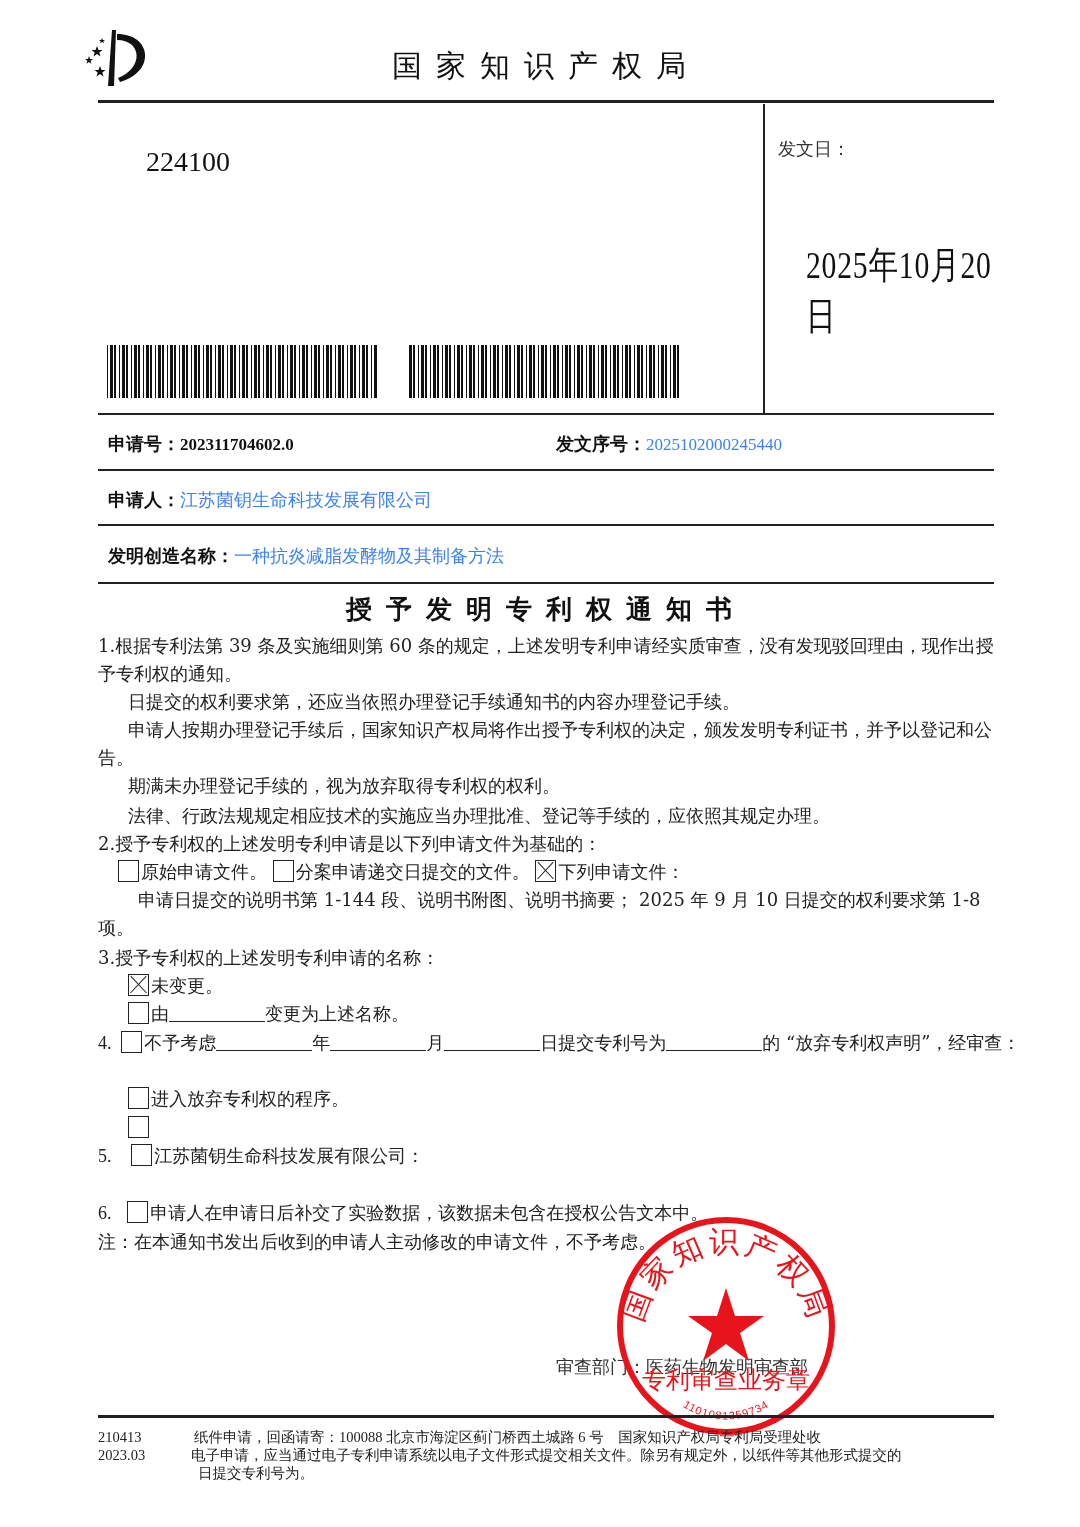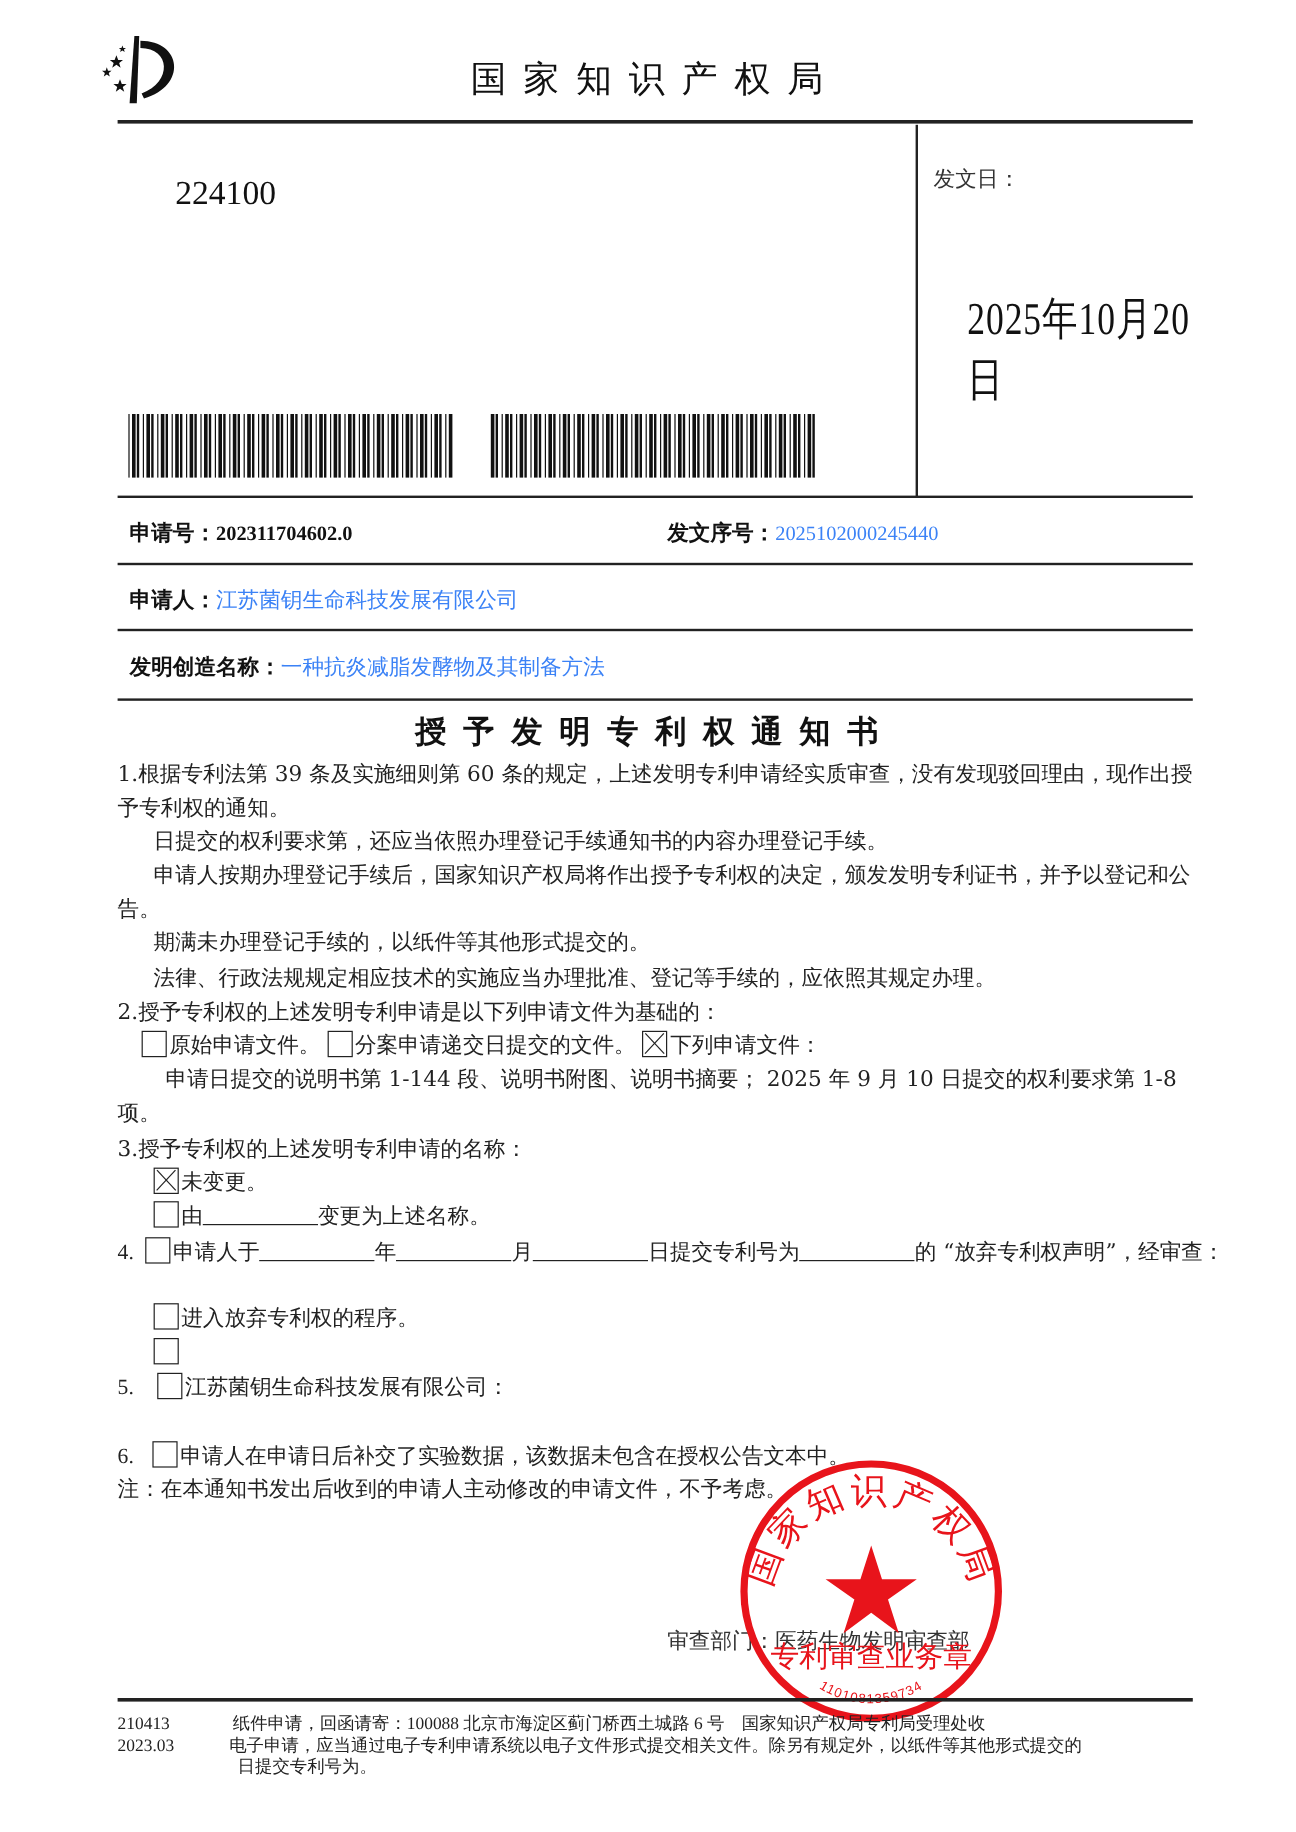--- a/index.html
+++ b/index.html
@@ -223,42 +223,42 @@
 <div class="abs row-text" style="left:108px;top:544px;">
   <span class="row-label">发明创造名称：</span><span class="row-val">一种抗炎减脂发酵物及其制备方法</span>
 </div>
 <div class="hline" style="top:582px;height:2px;"></div>
 
 <div class="abs notice-title">授予发明专利权通知书</div>
 
 <div class="body-text" style="top:632px;">1.根据专利法第 39 条及实施细则第 60 条的规定，上述发明专利申请经实质审查，没有发现驳回理由，现作出授予专利权的通知。</div>
 <div class="body-text ind" style="top:688px;">日提交的权利要求第，还应当依照办理登记手续通知书的内容办理登记手续。</div>
 <div class="body-text" style="top:716px;text-indent:30px;"><span>申请人按期办理登记手续后，国家知识产权局将作出授予专利权的决定，颁发发明专利证书，并予以登记和公告。</span></div>
-<div class="body-text ind" style="top:772px;">期满未办理登记手续的，以纸件等其他形式提交的。</div>
+<div class="body-text ind" style="top:772px;">期满未办理登记手续的，视为放弃取得专利权的权利。</div>
 <div class="body-text ind" style="top:802px;">法律、行政法规规定相应技术的实施应当办理批准、登记等手续的，应依照其规定办理。</div>
 
 <div class="line" style="top:830px;">2.授予专利权的上述发明专利申请是以下列申请文件为基础的：</div>
 <div class="line" style="top:858px;left:118px;">
   <span class="cb"></span><span>原始申请文件。</span>
   <span class="cb"></span><span>分案申请递交日提交的文件。</span>
   <span class="cb checked"></span><span>下列申请文件：</span>
 </div>
 <div class="body-text" style="top:886px;text-indent:40px;"><span>申请日提交的说明书第 1-144 段、说明书附图、说明书摘要； 2025 年 9 月 10 日提交的权利要求第 1-8 项。</span></div>
 
 <div class="line" style="top:944px;">3.授予专利权的上述发明专利申请的名称：</div>
 <div class="line" style="top:972px;left:128px;">
   <span class="cb checked"></span><span>未变更。</span>
 </div>
 <div class="line" style="top:1000px;left:128px;">
   <span class="cb"></span><span>由</span><span class="blank"></span><span>变更为上述名称。</span>
 </div>
 
 <div class="line" style="top:1029px;">
   <span style="font-family:'Liberation Serif',serif;">4.</span>
-  <span class="cb" style="margin-left:4px;"></span><span>申请人于</span><span class="blank"></span><span>年</span><span class="blank"></span><span>月</span><span class="blank"></span><span>日提交专利号为</span><span class="blank"></span><span>的 “放弃专利权声明”，经审查：</span>
+  <span class="cb" style="margin-left:4px;"></span><span>不予考虑</span><span class="blank"></span><span>年</span><span class="blank"></span><span>月</span><span class="blank"></span><span>日提交专利号为</span><span class="blank"></span><span>的 “放弃专利权声明”，经审查：</span>
 </div>
 <div class="line" style="top:1085px;left:128px;">
   <span class="cb"></span><span>进入放弃专利权的程序。</span>
 </div>
 <div class="line" style="top:1114px;left:128px;">
   <span class="cb"></span>
 </div>
 
 <div class="line" style="top:1142px;">
   <span style="font-family:'Liberation Serif',serif;">5.</span>

